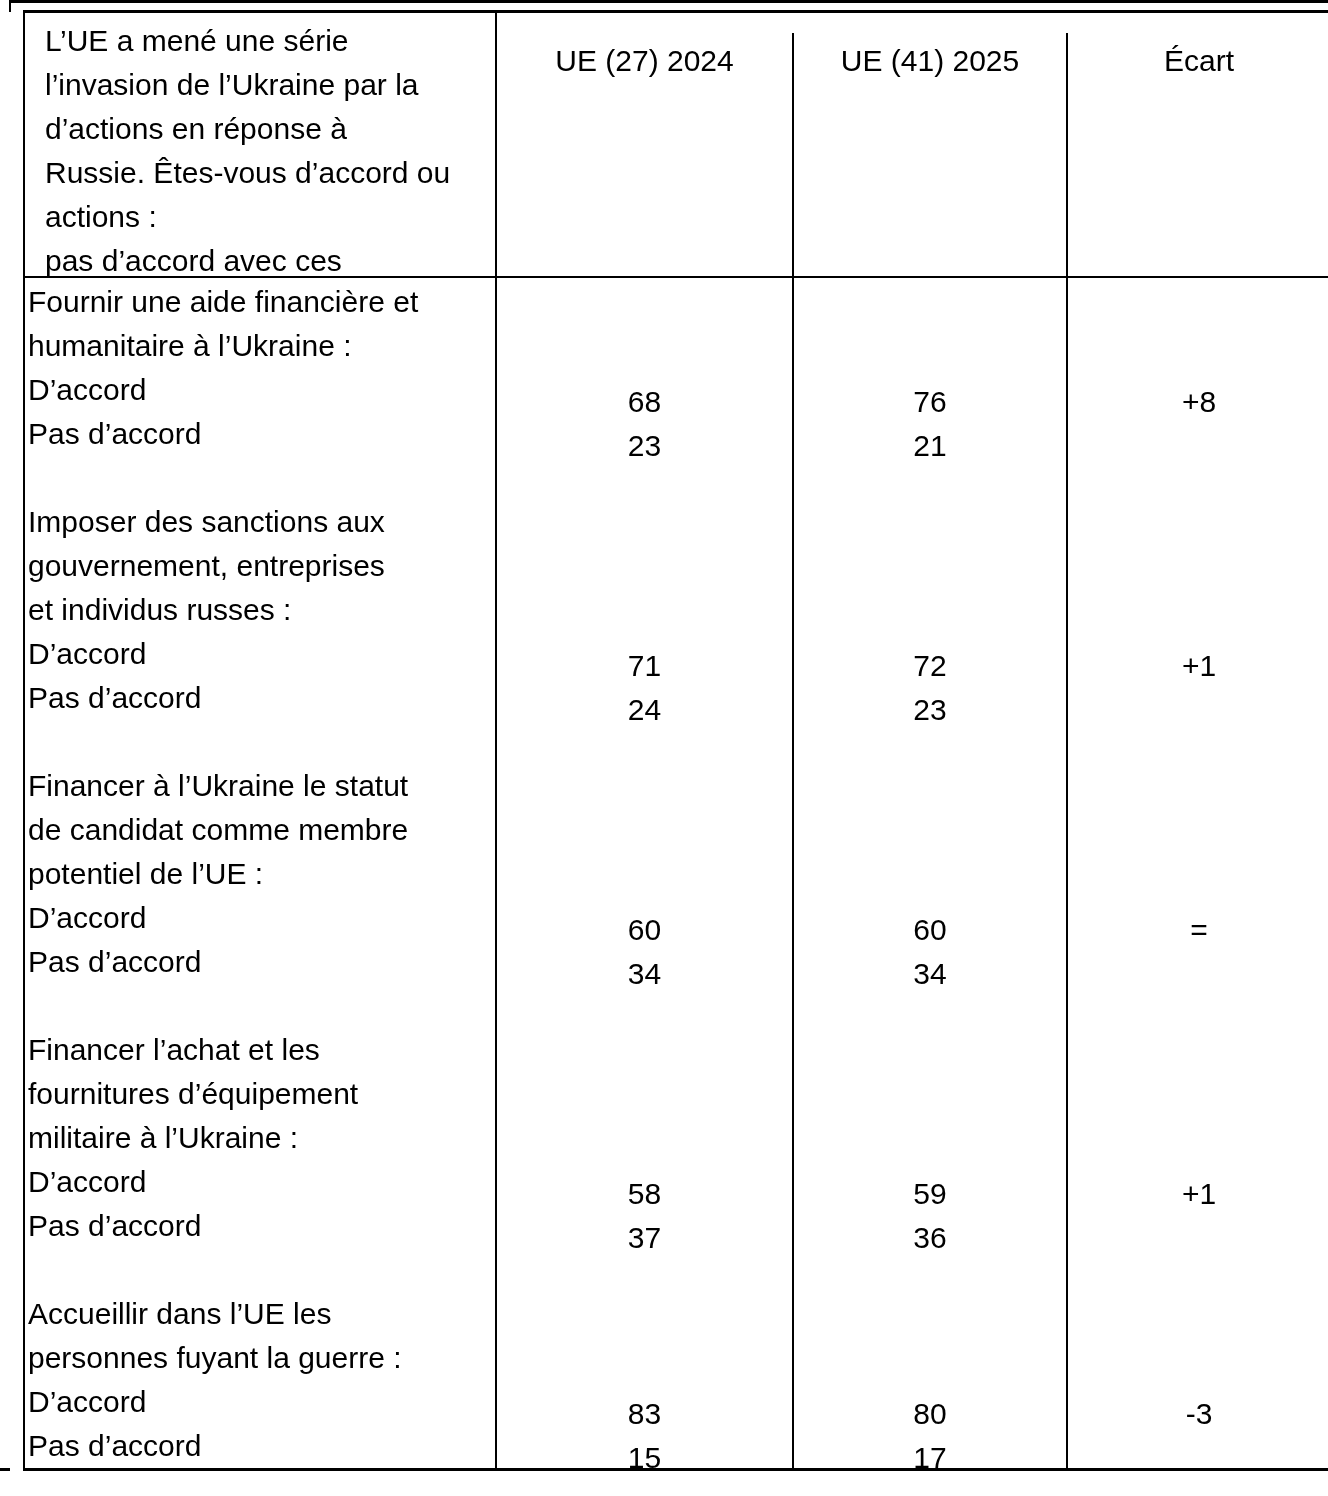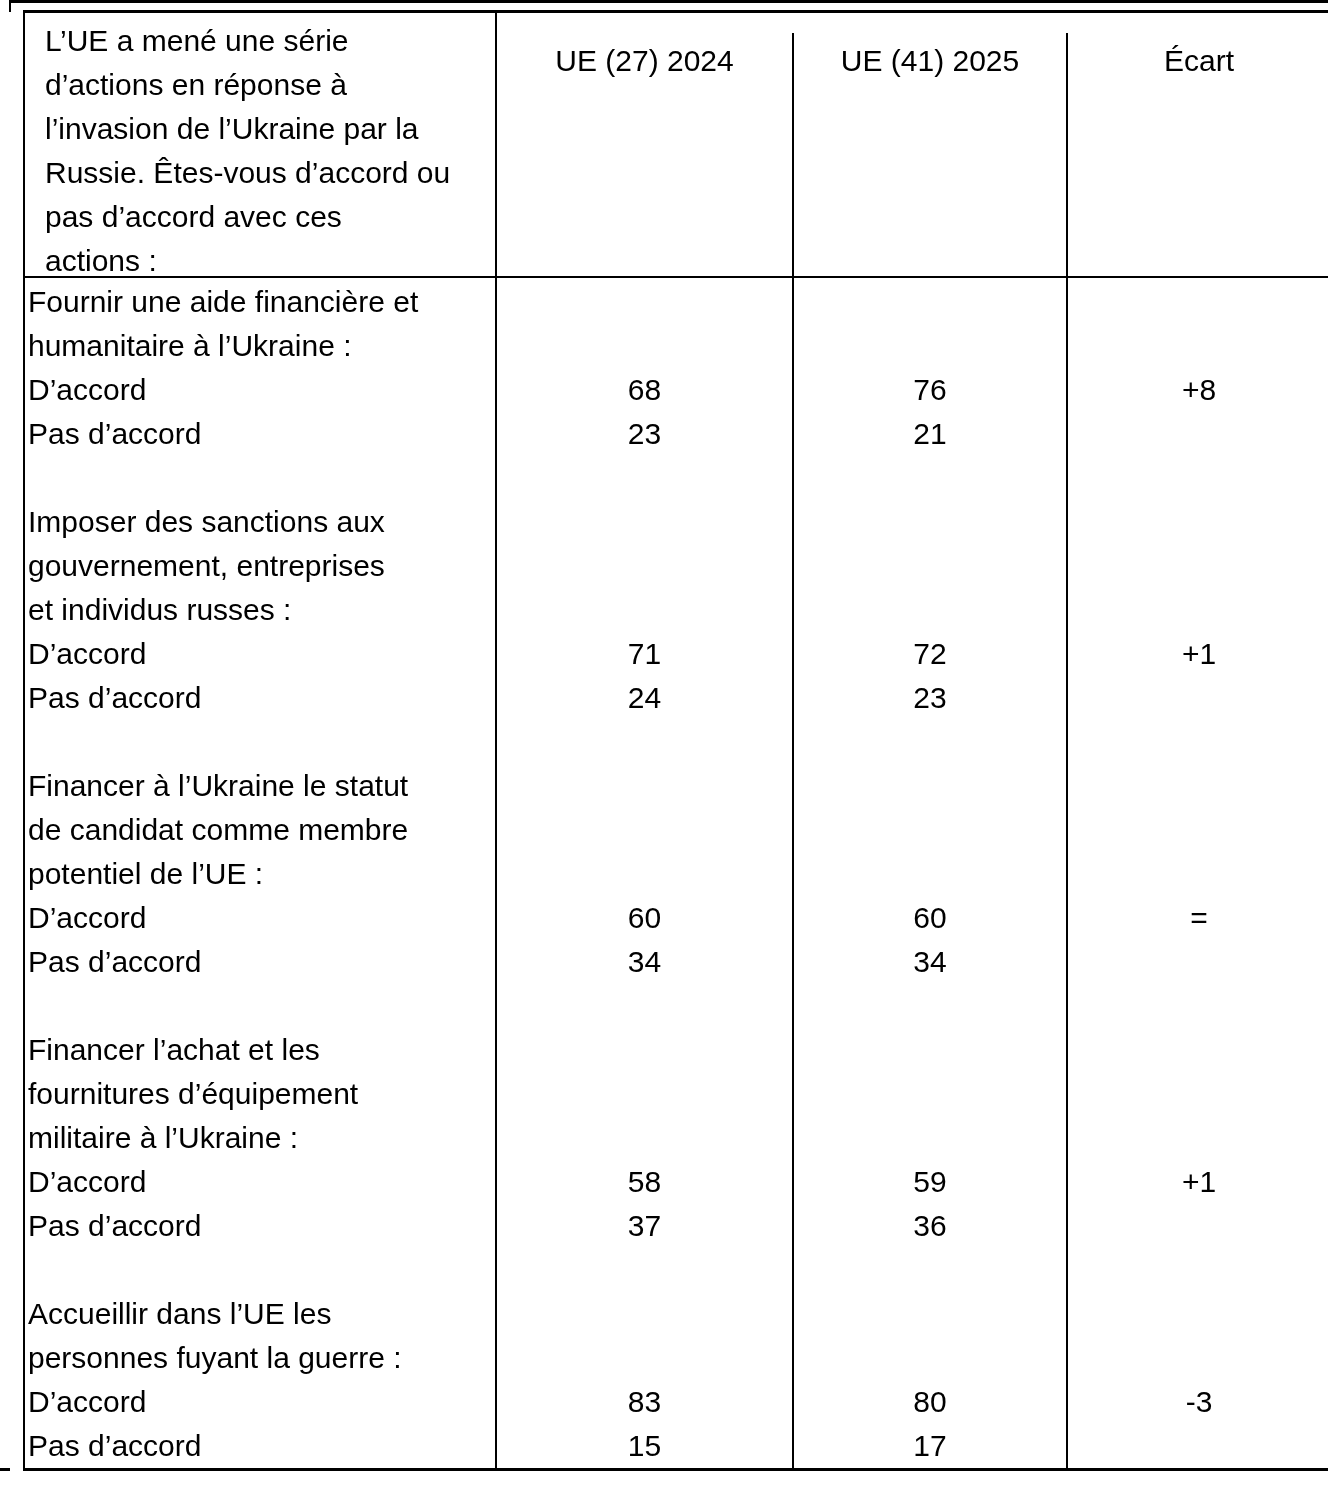--- a/index.html
+++ b/index.html
@@ -24,45 +24,45 @@
     grid-template-rows:265px 1fr;
   }
   .cell { box-sizing:border-box; overflow:hidden; }
   .vline { border-right:2px solid #000; }
   .hsep  { border-bottom:2px solid #000; }
 
   .qcell  { padding:6px 12px 0 20px; line-height:43px; }
   .hcol   { padding-top:6px; line-height:43px; text-align:center;margin-top:20px; }
 
   .itemcell { padding:2px 12px 0 3px; line-height:44px; }
-  .numcell  { padding-top:2px; line-height:44px; text-align:center; }
+  .numcell  { padding-top:14px; line-height:44px; text-align:center; }
 
   .tline { height:44px; white-space:nowrap; }
   .nline { height:44px; }
   .h44  { height:44px; }
   .h88  { height:88px; }
   .h132 { height:132px; }
   .h176 { height:176px; }
 </style>
 </head>
 <body>
 
 <div class="top-rule"></div>
 <div class="left-tick"></div>
 <div class="bottom-ext"></div>
 
 <div class="doc-table">
 
   <div class="cell vline hsep qcell">
     <div class="tline">L’UE a mené une série</div>
+    <div class="tline">l’invasion de l’Ukraine par la</div>
     <div class="tline">d’actions en réponse à</div>
-    <div class="tline">l’invasion de l’Ukraine par la</div>
     <div class="tline">Russie. Êtes-vous d’accord ou</div>
+    <div class="tline">actions :</div>
     <div class="tline">pas d’accord avec ces</div>
-    <div class="tline">actions :</div>
   </div>
   <div class="cell vline hsep hcol">
     <span>UE (27) 2024</span>
   </div>
   <div class="cell vline hsep hcol">
     <span>UE (41) 2025</span>
   </div>
   <div class="cell hsep hcol">
     <span>Écart</span>
   </div>

